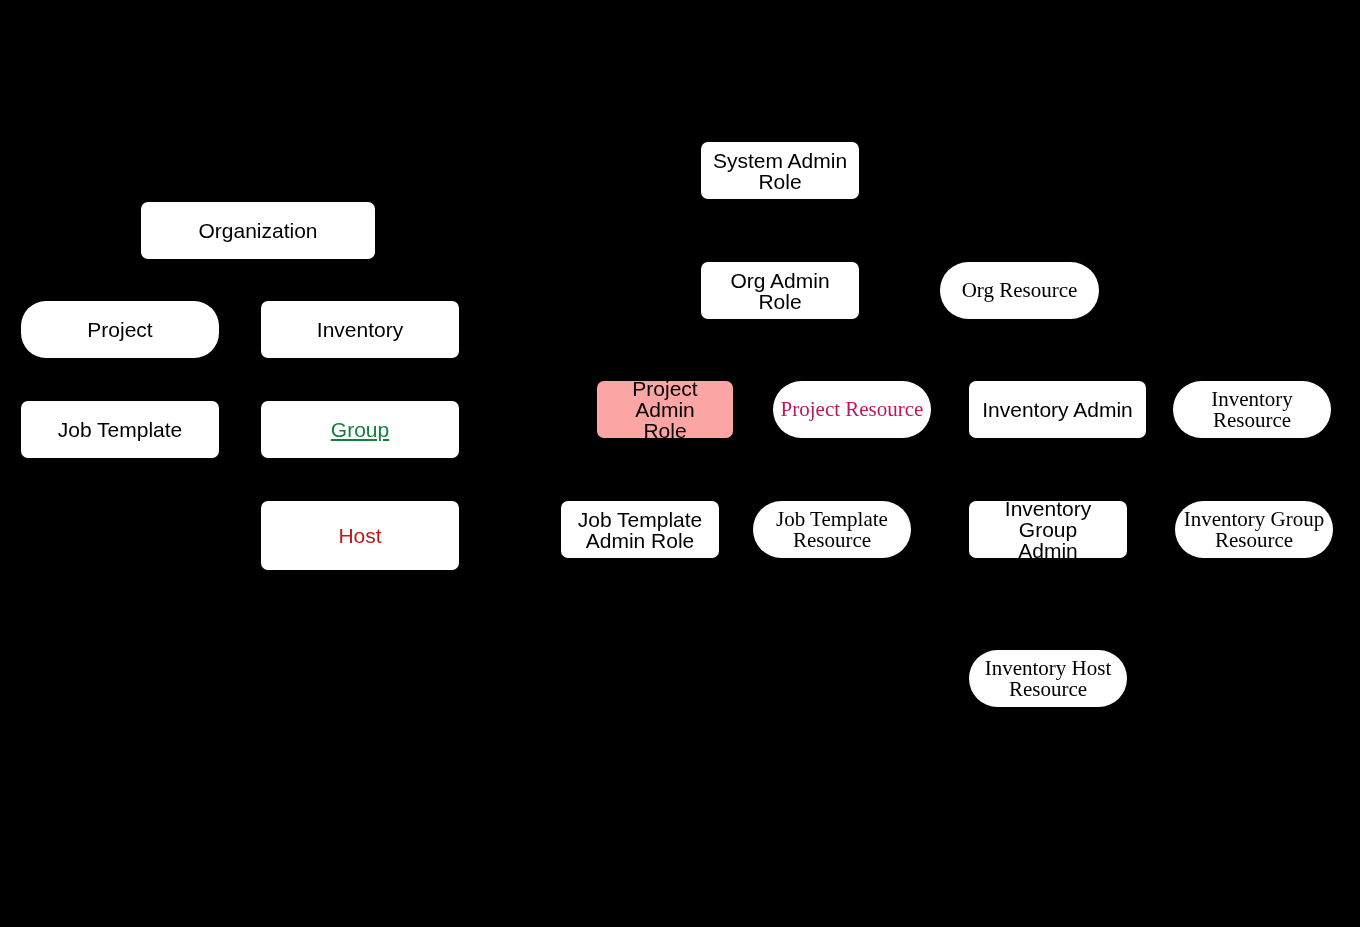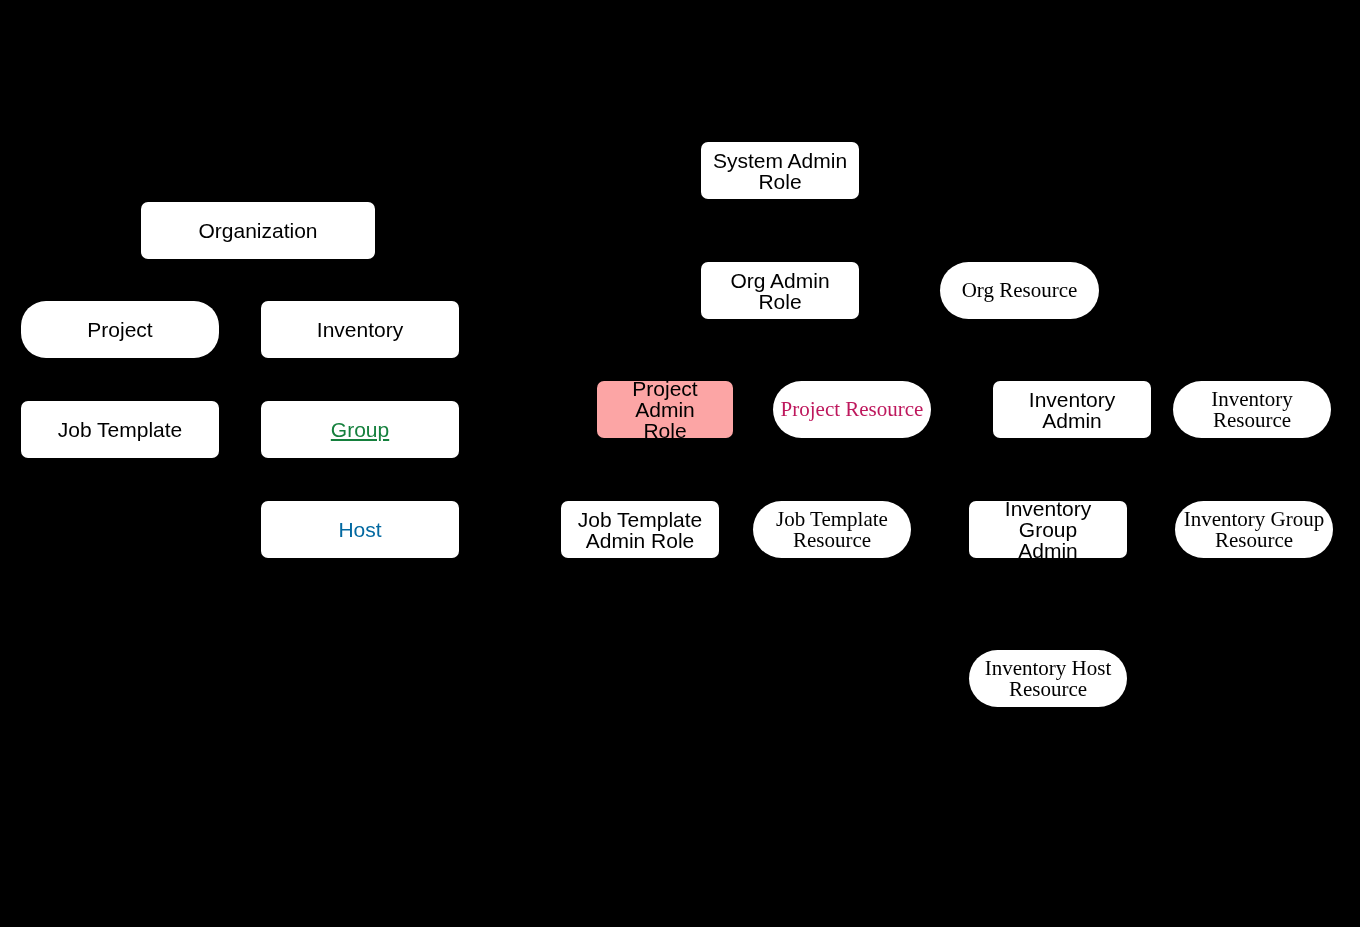--- a/index.html
+++ b/index.html
@@ -40,29 +40,29 @@
 </style>
 </head>
 <body>
 
 <div class="canvas" style="background: rgb(0, 0, 0);">
     <div class="node rect" style="left: 141px; top: 202px; width: 234px; height: 57px; background: rgb(255, 255, 255); color: rgb(0, 0, 0);">Organization</div>
     <div class="node rect" style="left: 21px; top: 301px; width: 198px; height: 57px; background: rgb(255, 255, 255); color: rgb(0, 0, 0); border-radius: 25px;">Project</div>
     <div class="node rect" style="left: 261px; top: 301px; width: 198px; height: 57px; background: rgb(255, 255, 255); color: rgb(0, 0, 0);">Inventory</div>
     <div class="node rect" style="left: 21px; top: 401px; width: 198px; height: 57px; background: rgb(255, 255, 255); color: rgb(0, 0, 0);">Job Template</div>
     <div class="node rect" style="left: 261px; top: 401px; width: 198px; height: 57px; background: rgb(255, 255, 255); color: #15803d; text-decoration: underline;">Group</div>
-    <div class="node rect" style="left: 261px; top: 501px; width: 198px; height: 57px; background: rgb(255, 255, 255); color: #0369a1;">Host</div>
+    <div class="node rect" style="left: 261px; top: 501px; width: 198px; height: 69px; background: rgb(255, 255, 255); color: #b91c1c;">Host</div>
     <div class="node rect" style="left: 701px; top: 142px; width: 158px; height: 57px; background: rgb(255, 255, 255); color: rgb(0, 0, 0);">System Admin
 Role</div>
     <div class="node rect" style="left: 701px; top: 262px; width: 158px; height: 57px; background: rgb(255, 255, 255); color: rgb(0, 0, 0);">Org Admin Role</div>
     <div class="node stadium" style="left: 940px; top: 262px; width: 159px; height: 57px; background: rgb(255, 255, 255); color: rgb(0, 0, 0);">Org Resource</div>
     <div class="node rect" style="left: 561px; top: 381px; width: 136px; height: 57px; background: #fca5a5; color: rgb(0, 0, 0); margin-left: 36px;">Project Admin
 Role</div>
     <div class="node stadium" style="left: 773px; top: 381px; width: 158px; height: 57px; background: rgb(255, 255, 255); color: #be185d;">Project Resource</div>
-    <div class="node rect" style="left: 969px; top: 381px; width: 158px; height: 57px; background: rgb(255, 255, 255); color: rgb(0, 0, 0); margin-left: 24px;">Inventory Admin</div>
+    <div class="node rect" style="left: 969px; top: 381px; width: 177px; height: 57px; background: rgb(255, 255, 255); color: rgb(0, 0, 0);">Inventory Admin</div>
     <div class="node stadium" style="left: 1173px; top: 381px; width: 158px; height: 57px; background: rgb(255, 255, 255); color: rgb(0, 0, 0);">Inventory
 Resource</div>
     <div class="node rect" style="left: 561px; top: 501px; width: 158px; height: 57px; background: rgb(255, 255, 255); color: rgb(0, 0, 0);">Job Template
 Admin Role</div>
     <div class="node stadium" style="left: 753px; top: 501px; width: 158px; height: 57px; background: rgb(255, 255, 255); color: rgb(0, 0, 0);">Job Template
 Resource</div>
     <div class="node rect" style="left: 969px; top: 501px; width: 158px; height: 57px; background: rgb(255, 255, 255); color: rgb(0, 0, 0);">Inventory Group
 Admin</div>
     <div class="node stadium" style="left: 1175px; top: 501px; width: 158px; height: 57px; background: rgb(255, 255, 255); color: rgb(0, 0, 0);">Inventory Group
 Resource</div>

